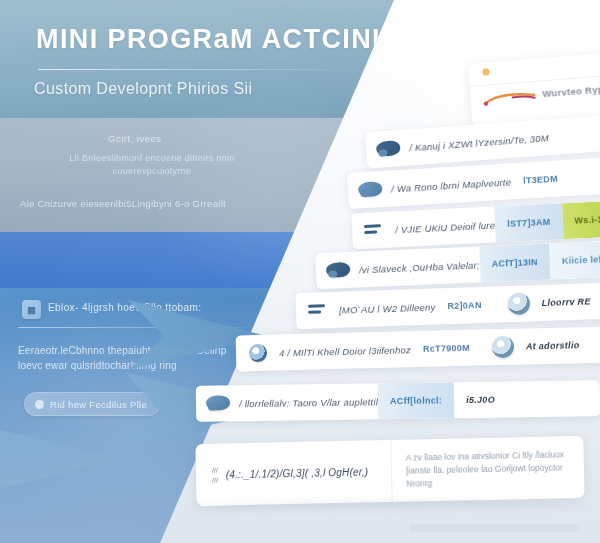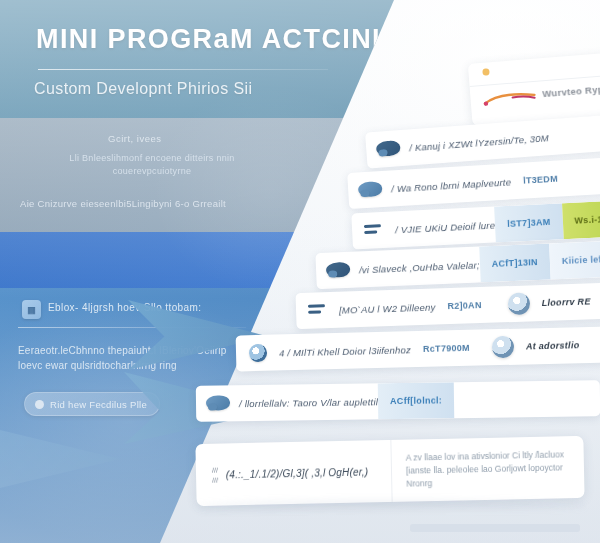--- a/index.html
+++ b/index.html
@@ -361,20 +361,21 @@
     <span class="tag tag-dark">At adorstlio</span>
   </div>
 
   <div class="row" style="left:196px;top:383px;width:404px;transform:rotate(-0.8deg);">
     <span class="ico">
         <i class="blob light"></i>
         <i class="blob small"></i>
       </span>
     <span class="rtext">/ llorrlellalv: Taoro V/lar auplettil</span>
     <span class="tag tag-blue">ACff[lolncl:</span>
+    <span class="tag tag-dark">i5.J0O</span>
   </div>
 
   <div class="footer-card">
     <div class="footer-left">
       <span class="fl-marks">
         <span>///</span>
         <span>///</span>
       </span>
       <span class="fl-text">(4.:._1/.1/2)/Gl,3]( ,3,l OgH(er,)</span>
     </div>

